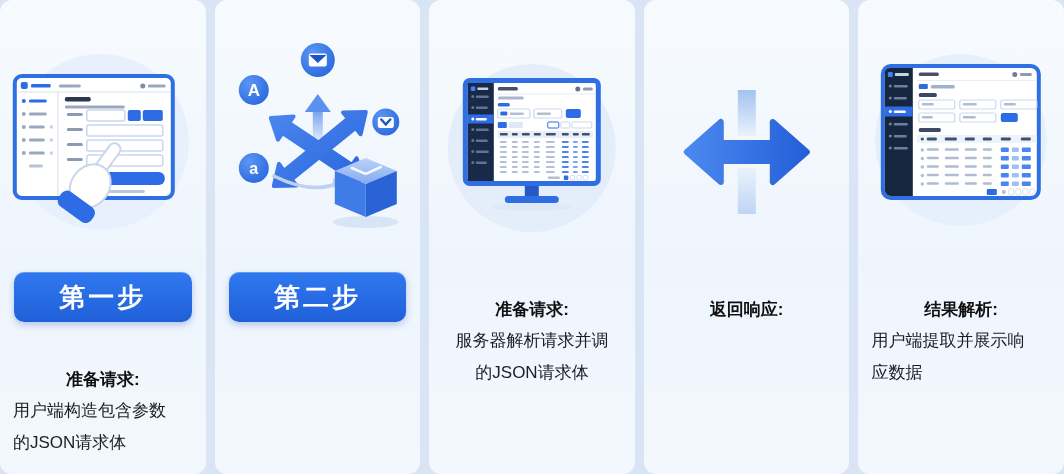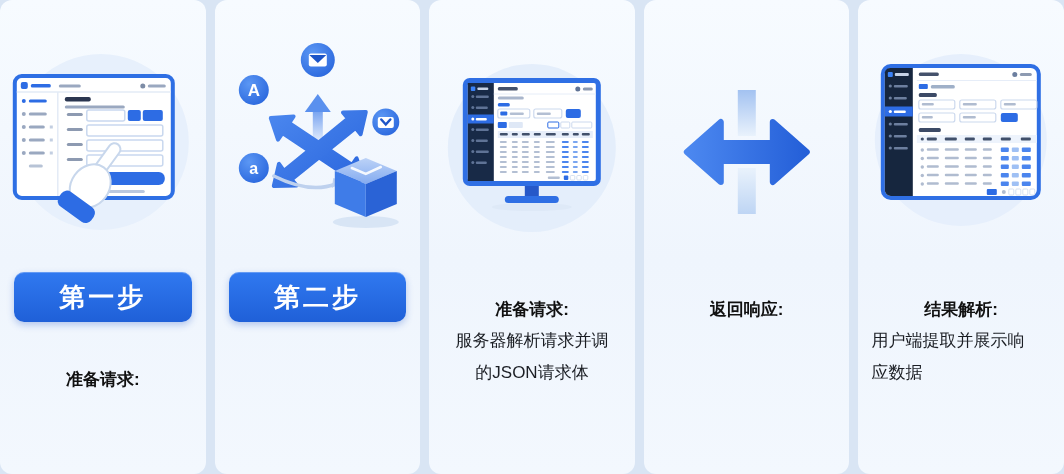--- a/index.html
+++ b/index.html
@@ -69,21 +69,22 @@
           </g>
         </g>
         <g transform="translate(116,146) rotate(36)">
           <rect x="-6" y="-2" width="12" height="40" rx="6" fill="#ffffff" stroke="#c8d7ec" stroke-width="2"></rect>
           <ellipse cx="2" cy="48" rx="19" ry="23" fill="#ffffff" stroke="#c8d7ec" stroke-width="2"></ellipse>
           <rect x="-17" y="64" width="40" height="18" rx="7" fill="#2d6ce4"></rect>
         </g>
       </svg>
     </div>
     <div class="pill">第一步</div>
-    <p class="desc t-left"><strong class="blockttl">准备请求:</strong></p>
+    <p class="desc t-left"><strong class="blockttl">准备请求:</strong><span class="pre">用户端构造包含参数
+的JSON请求体</span></p>
   </div>
 
   <div class="card">
     <div class="illu">
       <svg viewBox="0 0 204 268">
         <defs>
           <linearGradient id="ufade" x1="0" y1="0" x2="0" y2="1">
             <stop offset="0" stop-color="#7aa5f0"></stop>
               <stop offset="1" stop-color="#7aa5f0" stop-opacity="0"></stop>
           </linearGradient>

